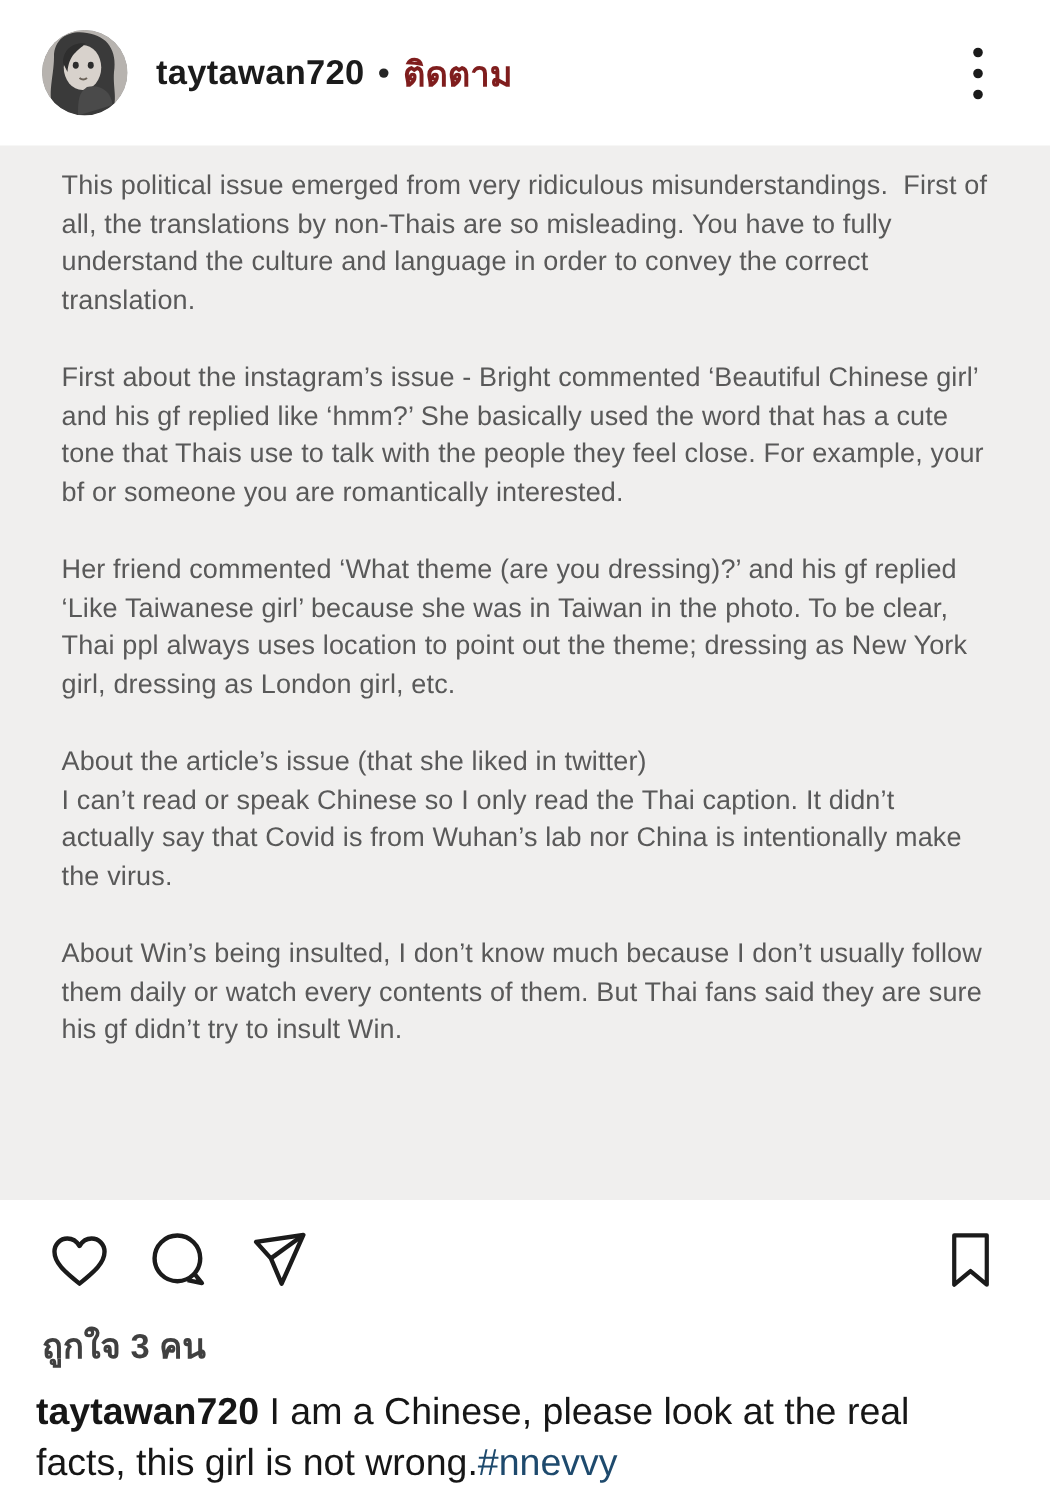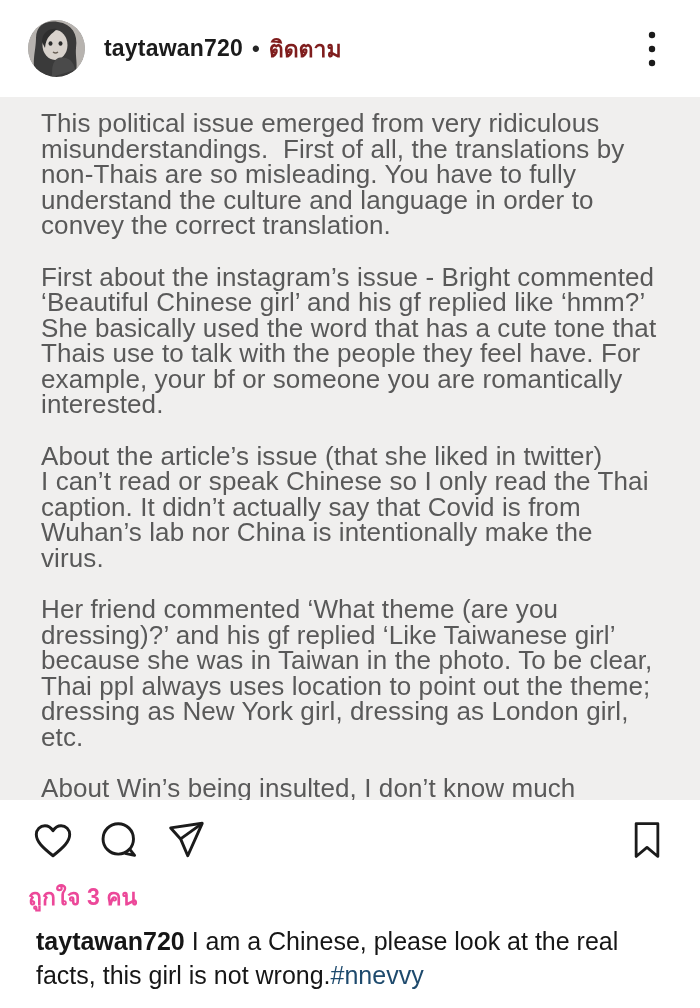--- a/index.html
+++ b/index.html
@@ -13,34 +13,34 @@
   .avatar { width:57px; height:57px; border-radius:50%; overflow:hidden; flex:0 0 auto; margin-right:19px; background:#cfcfcf; }
   .avatar svg { display:block; width:100%; height:100%; }
   .username { font-size:23px; font-weight:700; color:#1b1b1b; letter-spacing:0.2px; }
   .sep { margin:0 9px; color:#262626; font-size:22px; font-weight:700; }
   .follow { font-size:23px; font-weight:600; cursor:pointer; }
   .menu-btn { margin-left:auto; width:40px; height:40px; display:flex; align-items:center; justify-content:center; cursor:pointer; }
 
   
   .post-image {
     height:703px; background:#f0efee; padding:14px 40px 0 41px;
-    color:#595959; font-size:26px; line-height:25.5px; overflow:hidden;
+    color:#595959; font-size:18px; line-height:25.5px; overflow:hidden;
     letter-spacing:0.1px;
   }
   .post-image p { margin:0 0 26px 0; white-space:pre-wrap; }
 
   
   .actions { display:flex; align-items:center; padding:17px 30px 6px 30px; }
   .action-icon { width:46px; height:46px; margin-right:20px; cursor:pointer; display:flex; align-items:center; justify-content:center; }
   .action-icon svg { display:block; }
   .save-slot { margin-left:auto; margin-right:0; }
 
   
-  .likes { padding:10px 28px 2px 28px; font-size:23px; font-weight:700; color:#ec4899; }
-  .caption { padding:7px 28px 0 36px; font-size:25px; line-height:34px; color:#161616; }
+  .likes { padding:10px 28px 2px 28px; font-size:23px; font-weight:700; color:#404040; }
+  .caption { padding:7px 28px 0 24px; font-size:25px; line-height:34px; color:#161616; }
   .caption .cap-user { font-weight:700; }
 </style>
 </head>
 <body>
 
 <div class="page">
 
   <div class="header">
     <div class="avatar">
       <svg viewBox="0 0 57 57">
@@ -69,24 +69,24 @@
       <svg width="8" height="38" viewBox="0 0 8 38">
         <circle cx="4" cy="5" r="3.2" fill="#1b1b1b"></circle>
         <circle cx="4" cy="19" r="3.2" fill="#1b1b1b"></circle>
         <circle cx="4" cy="33" r="3.2" fill="#1b1b1b"></circle>
       </svg>
     </div>
   </div>
 
   <div class="post-image">
     <p>This political issue emerged from very ridiculous misunderstandings.  First of all, the translations by non-Thais are so misleading. You have to fully understand the culture and language in order to convey the correct translation.</p>
-    <p>First about the instagram’s issue - Bright commented ‘Beautiful Chinese girl’ and his gf replied like ‘hmm?’ She basically used the word that has a cute tone that Thais use to talk with the people they feel have. For example, your bf or someone you are romantically interested.</p>
+    <p>First about the instagram’s issue - Bright commented ‘Beautiful Chinese girl’ and his gf replied like ‘hmm?’ She basically used the word that has a cute tone that Thais use to talk with the people they feel close. For example, your bf or someone you are romantically interested.</p>
+    <p>Her friend commented ‘What theme (are you dressing)?’ and his gf replied ‘Like Taiwanese girl’ because she was in Taiwan in the photo. To be clear, Thai ppl always uses location to point out the theme; dressing as New York girl, dressing as London girl, etc.</p>
     <p>About the article’s issue (that she liked in twitter)
 I can’t read or speak Chinese so I only read the Thai caption. It didn’t actually say that Covid is from Wuhan’s lab nor China is intentionally make the virus.</p>
-    <p>Her friend commented ‘What theme (are you dressing)?’ and his gf replied ‘Like Taiwanese girl’ because she was in Taiwan in the photo. To be clear, Thai ppl always uses location to point out the theme; dressing as New York girl, dressing as London girl, etc.</p>
     <p>About Win’s being insulted, I don’t know much because I don’t usually follow them daily or watch every contents of them. But Thai fans said they are sure his gf didn’t try to insult Win.</p>
   </div>
 
   <div class="actions">
     <div class="action-icon">
       <svg width="44" height="44" viewBox="0 0 24 24" fill="none" stroke="#1b1b1b" stroke-width="1.6" stroke-linejoin="round">
         <path d="M12 20.6 C6.4 16.1 2.9 12.9 2.9 9 C2.9 6.3 5 4.2 7.6 4.2 C9.4 4.2 11 5.3 12 6.9 C13 5.3 14.6 4.2 16.4 4.2 C19 4.2 21.1 6.3 21.1 9 C21.1 12.9 17.6 16.1 12 20.6 Z"></path>
       </svg>
     </div>
     <div class="action-icon">

